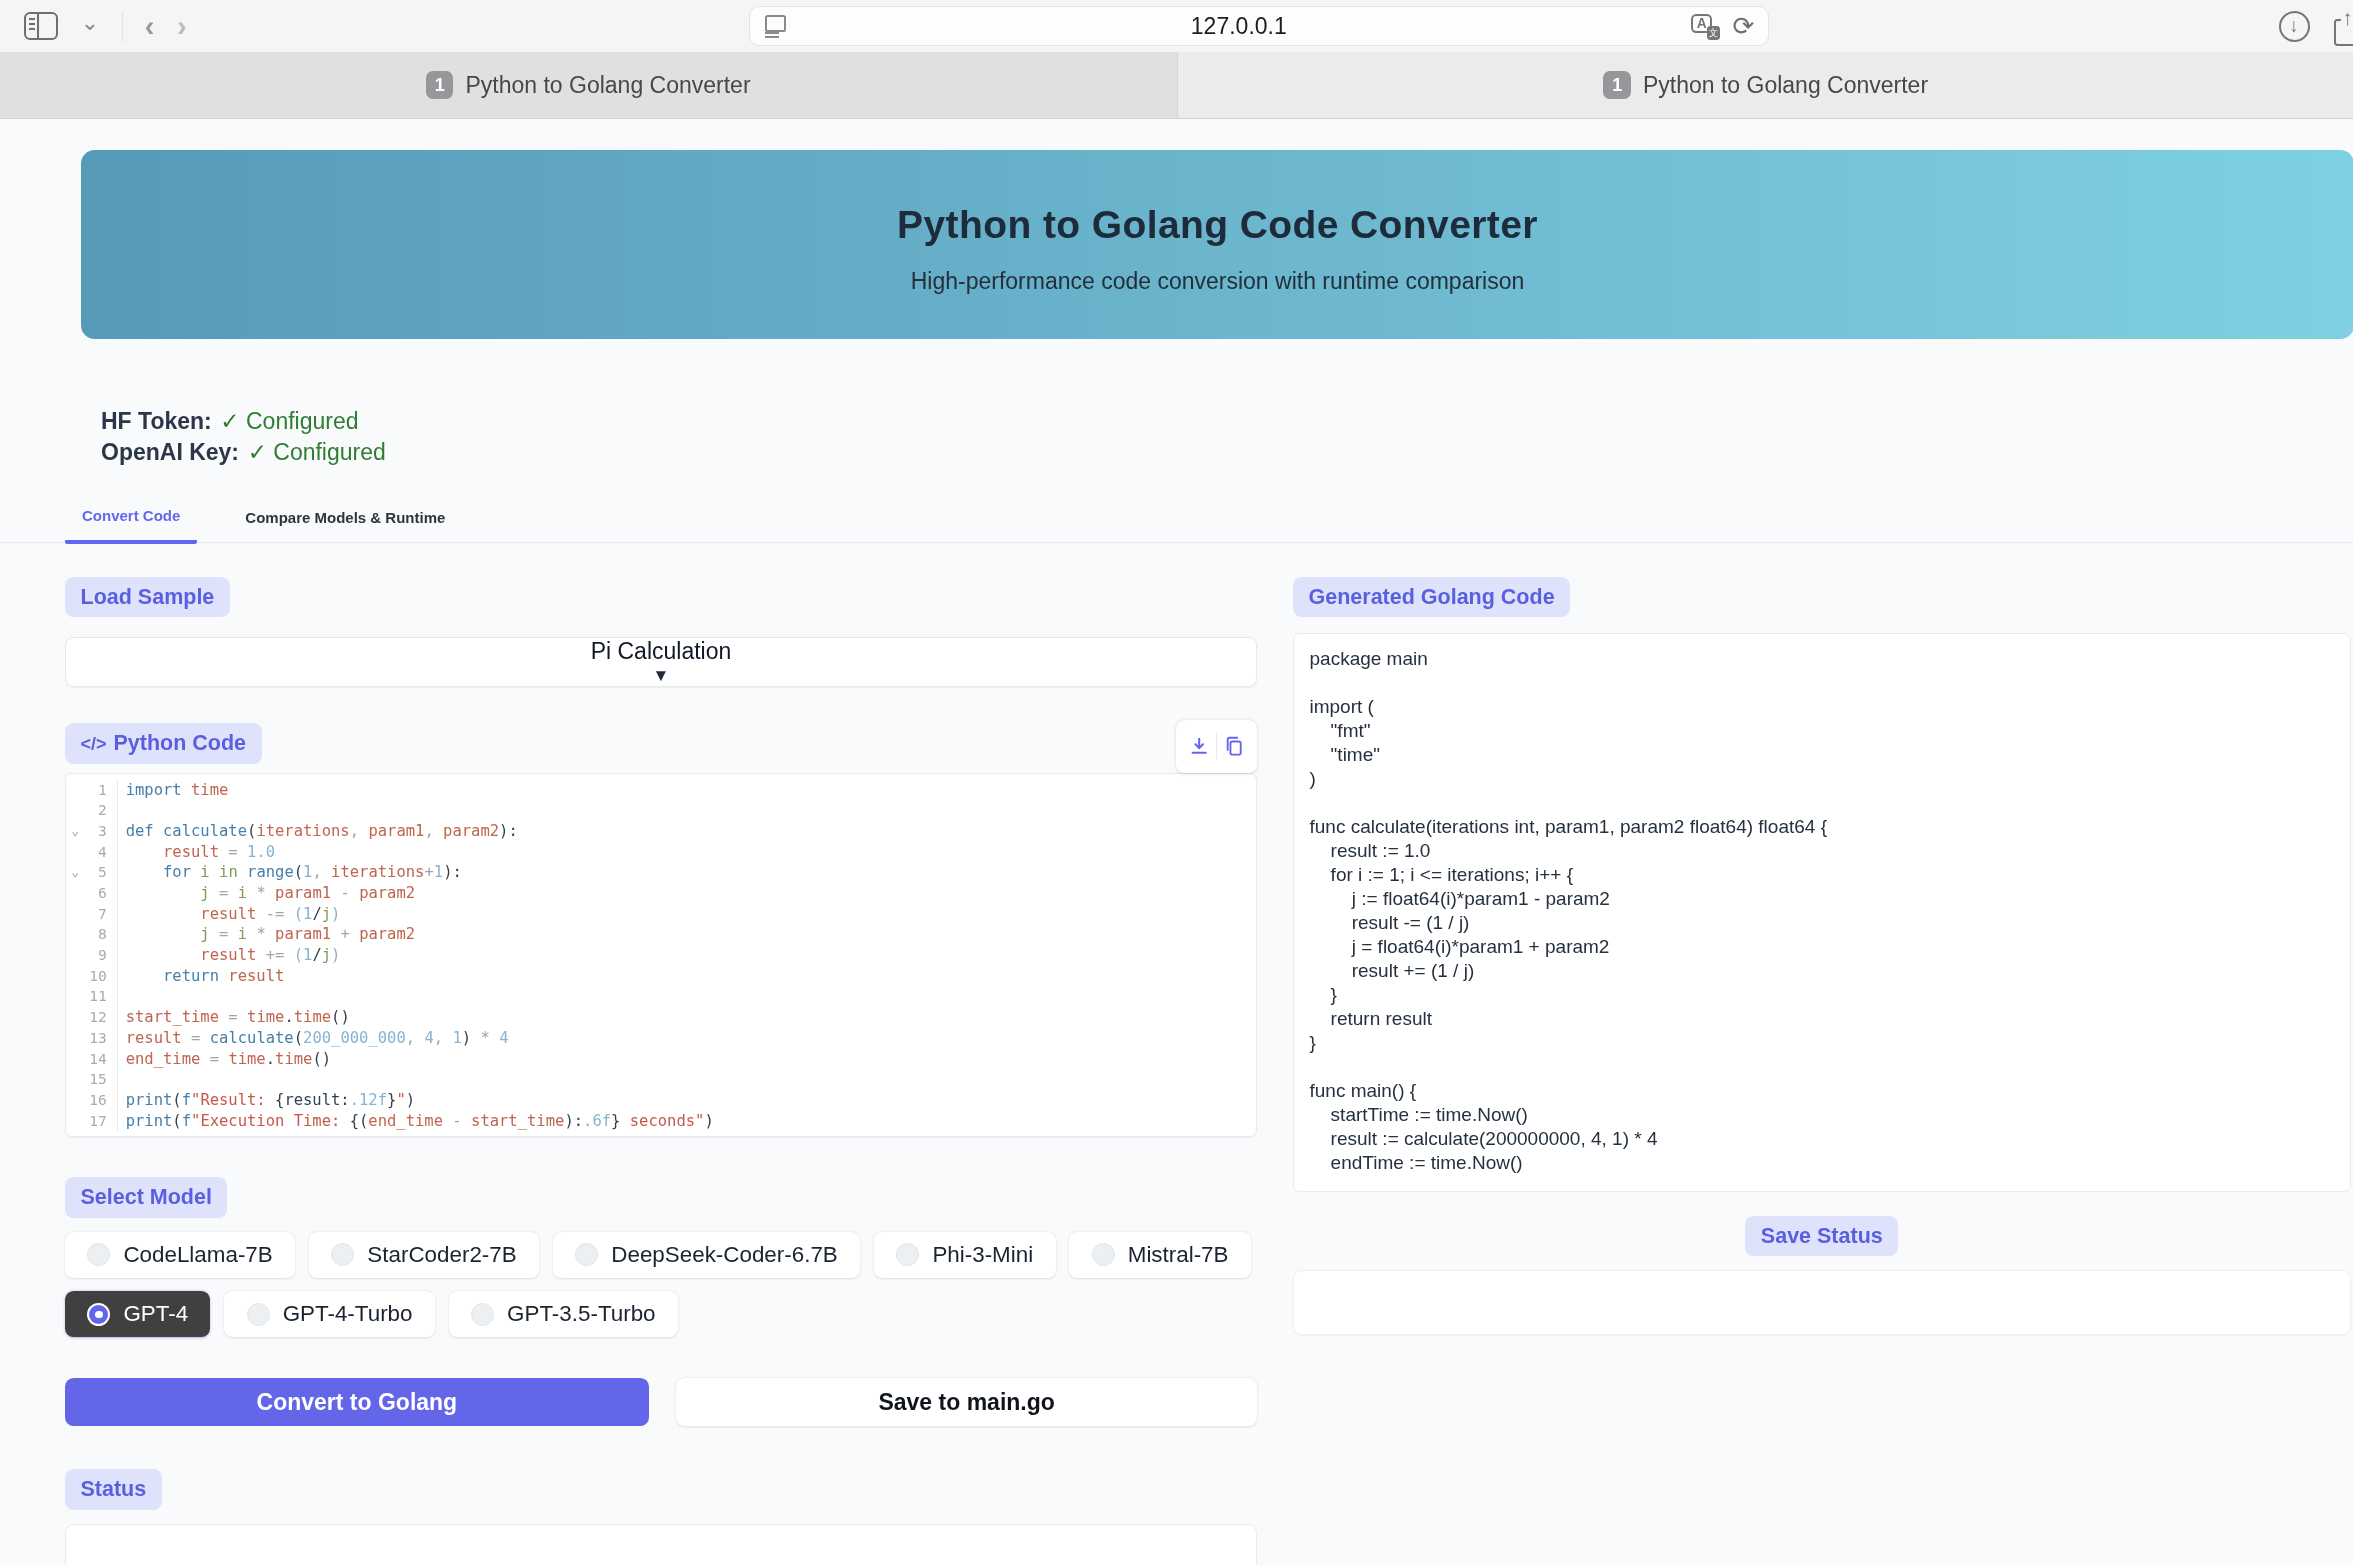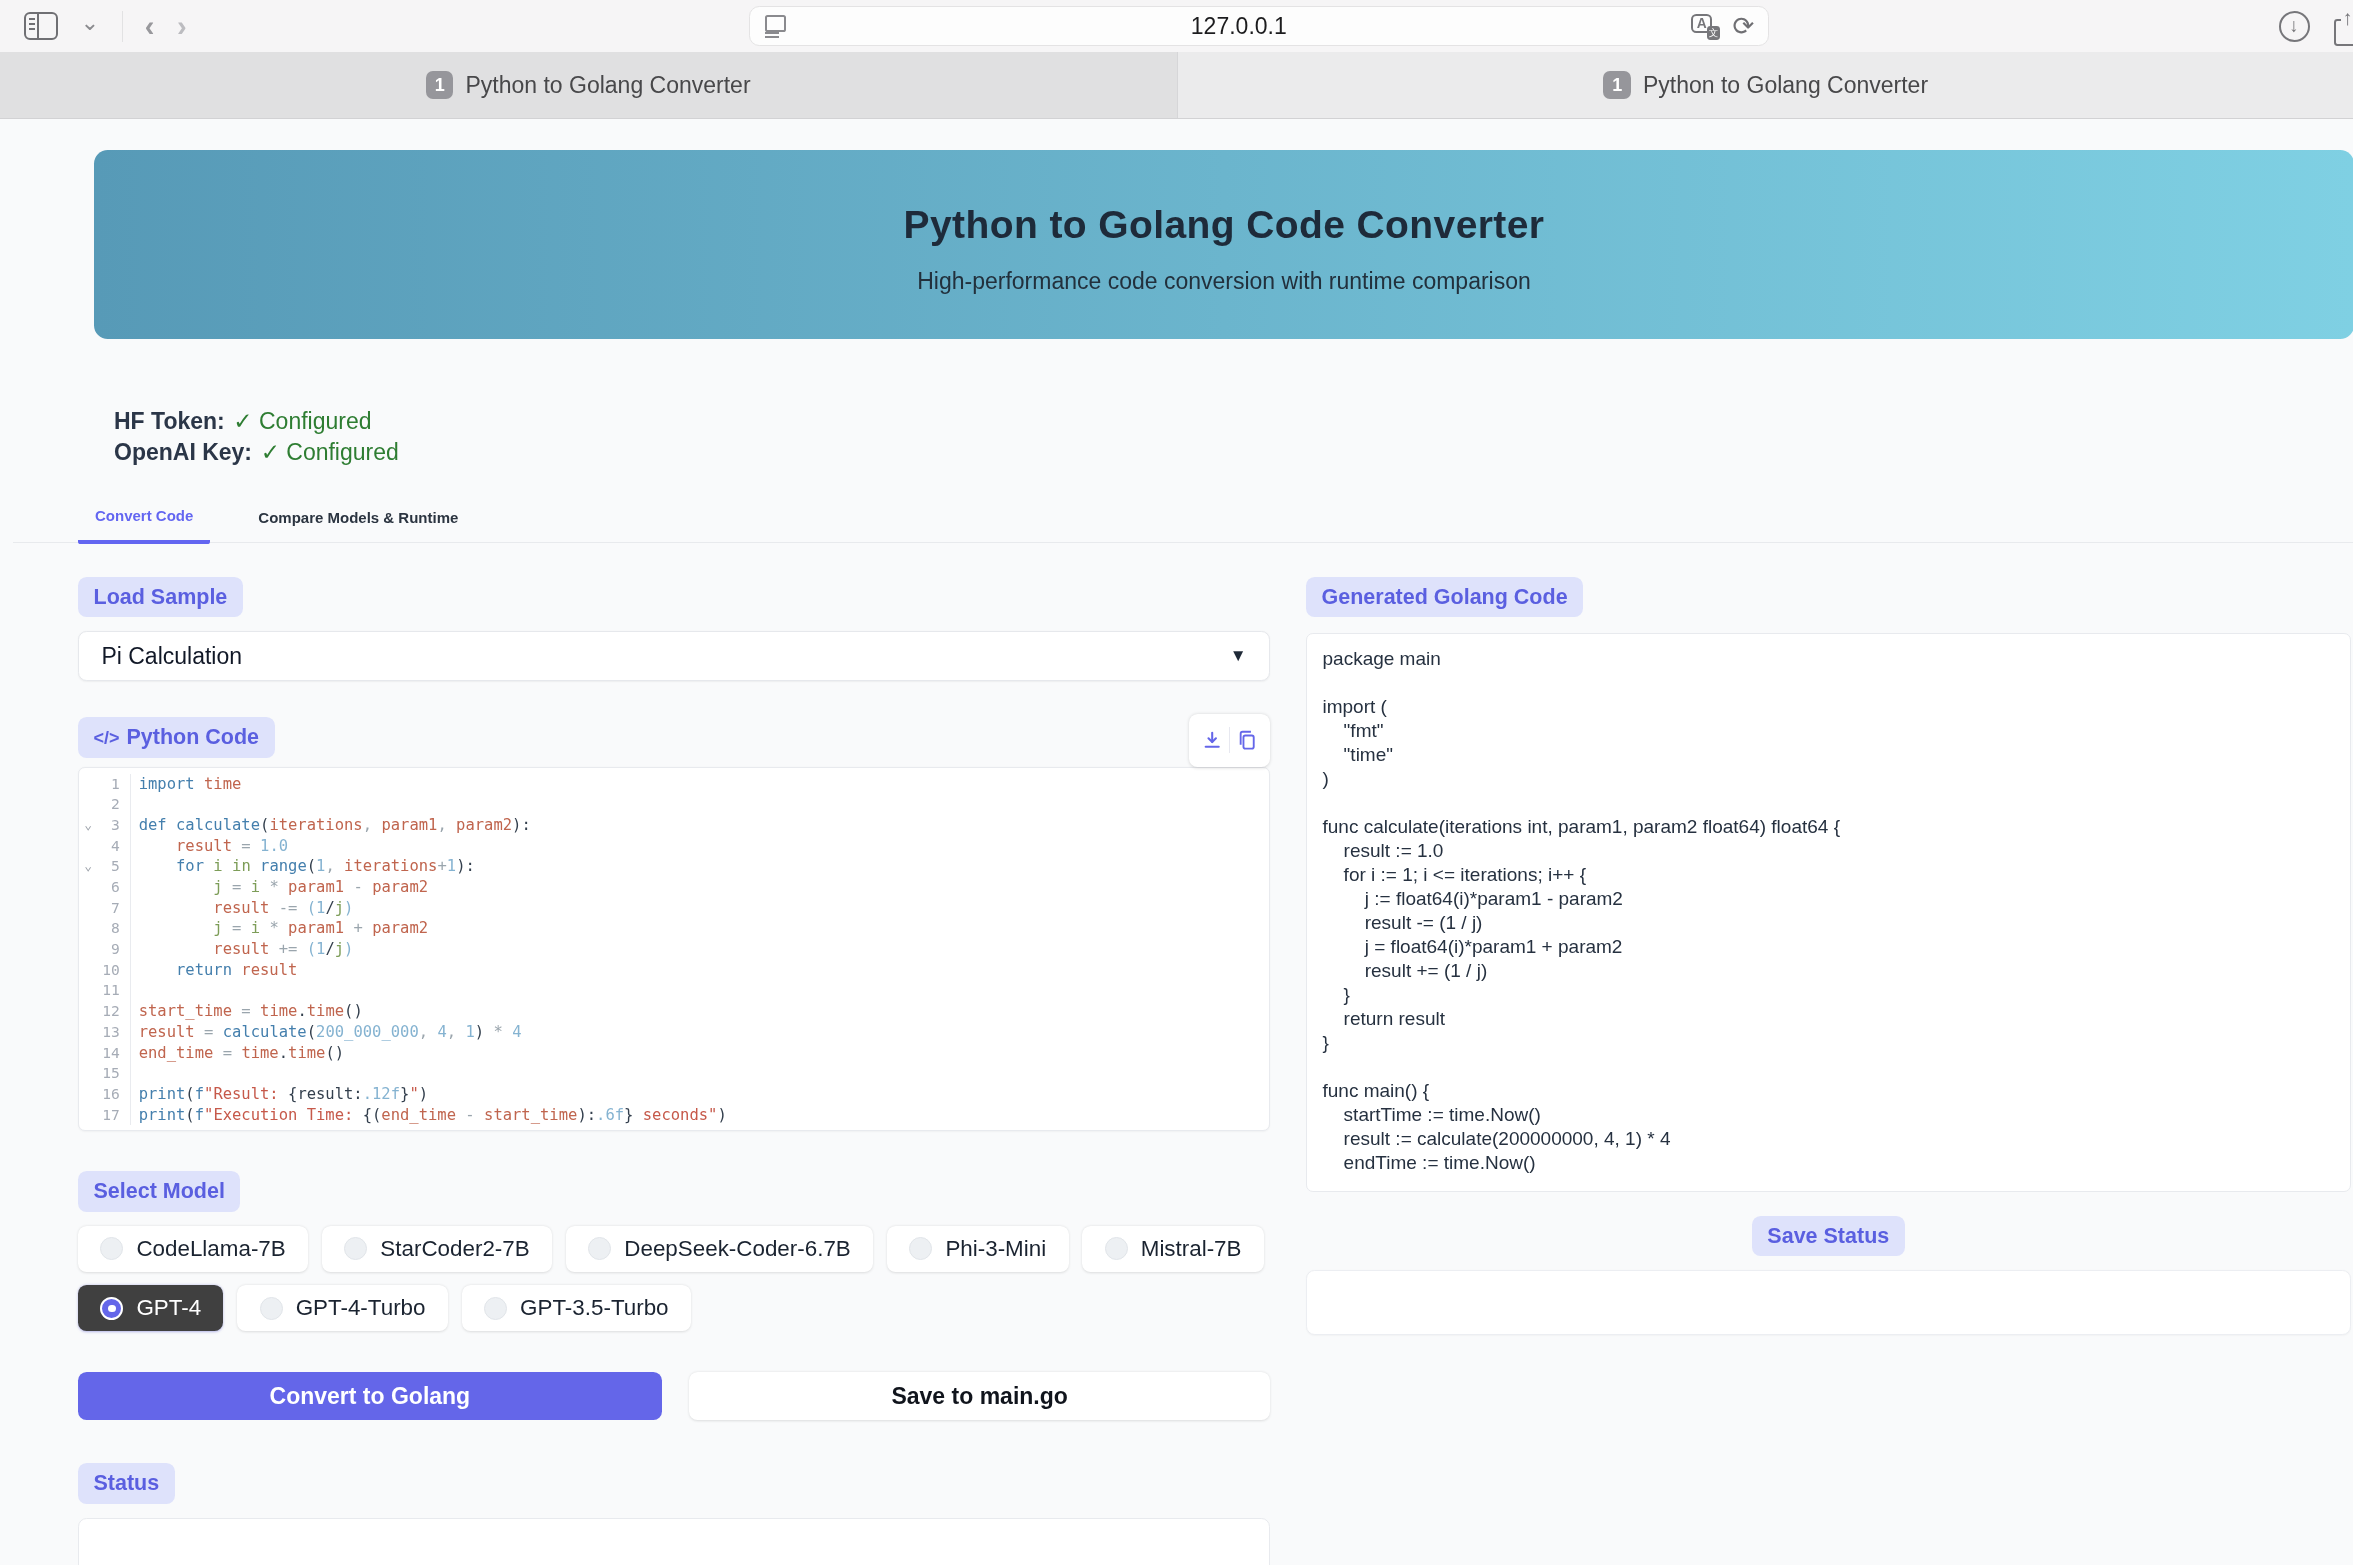--- a/index.html
+++ b/index.html
@@ -36,21 +36,21 @@
 
   
   .tab-strip { display:flex; height:67px; background:#ebebec; border-bottom:0.9px solid #d2d2d4; }
   .btab { flex:1; display:flex; align-items:center; justify-content:center; gap:12px; border-right:0.9px solid #d6d6d8; }
   .btab.active { background:#e0e0e1; }
   .btab:last-child { border-right:none; }
   .btab-badge { width:27.5px; height:27.5px; background:#96969b; border-radius:6.9px; color:#fff; font-size:18px; font-weight:bold; display:flex; align-items:center; justify-content:center; }
   .btab-title { font-size:23px; color:#48484a;text-align:center; }
 
   
-  .page { height:1446px; background:#f9fafb; overflow:hidden;padding-left:13px; }
+  .page { height:1446px; background:#f9fafb; overflow:hidden; }
   .banner { margin-left:81px; margin-top:31px; height:189px; border-radius:13.8px; background:linear-gradient(90deg,#579ab7,#7fd0e3); text-align:center; padding-top:53px; }
   .banner h1 { font-size:39px; font-weight:bold; color:#1e2b3a; letter-spacing:0.4px; }
   .banner p { margin-top:20.7px; font-size:23px; color:#22303c; }
 
   .keys { margin:69px 17px 0 101px; display:flex; flex-direction:column; gap:4px; }
   .key-line { font-size:23px; }
   .key-label { font-weight:bold; color:#2b3648; }
   .key-status { color:#2e7d32; margin-left:8.6px; }
 
   .nav-tabs { margin-top:41px; padding-left:65px; border-bottom:1.7px solid #e8eaed; display:flex; align-items:flex-end; }
@@ -58,21 +58,21 @@
   .nav-tab.active { color:#6366f1; border-bottom:4.3px solid #6366f1; border-radius:0 0 2.6px 2.6px; margin-bottom:-1.7px; }
   .nav-tab.idle { color:#2b3440; margin-left:31px; }
 
   .content { display:flex; margin-top:34px; padding-left:65px; }
   .col-left { width:1192px; flex:none; }
   .col-right { flex:1; min-width:0; margin-left:36px; padding-right:3.4px; }
 
   .badge { display:inline-block; background:#dee2fb; color:#5a5fe0; font-weight:bold; font-size:21.5px; padding:7.7px 15.5px; border-radius:8.6px; }
   .badge .code-glyph { font-size:18px; margin-right:6.9px; }
 
-  .select-box { margin-top:14px; height:50px; background:#fff; border:0.9px solid #e6e8ec; border-radius:8.6px; box-shadow:0 0.9px 1.7px rgba(0,0,0,.05); display:flex; align-items:center; justify-content:space-between; padding:0 22.4px; }
+  .select-box { margin-top:20px; height:50px; background:#fff; border:0.9px solid #e6e8ec; border-radius:8.6px; box-shadow:0 0.9px 1.7px rgba(0,0,0,.05); display:flex; align-items:center; justify-content:space-between; padding:0 22.4px;flex-direction:column; }
   .select-text { font-size:23px; color:#111827; }
   .select-caret { font-size:17px; color:#1f2937; }
 
   .editor-head { margin-top:36px; position:relative; height:45px; }
   .editor-tools { position:absolute; right:0; top:-3.4px; width:81px; height:53px; background:#fff; border-radius:8.6px; box-shadow:0 0.9px 3.4px rgba(0,0,0,.15); display:flex; align-items:center; justify-content:center; z-index:2; }
   .tool-btn { width:34px; height:34px; display:flex; align-items:center; justify-content:center; color:#6466e9; }
   .tool-btn svg { width:22.4px; height:22.4px; }
   .tool-sep { width:0.9px; height:26px; background:#e7e8f0; }
 
   .code-card { margin-top:5.2px; background:#fff; border:0.9px solid #e8eaee; border-radius:6.9px; box-shadow:0 0.9px 1.7px rgba(0,0,0,.04); padding:5.2px 0; }

